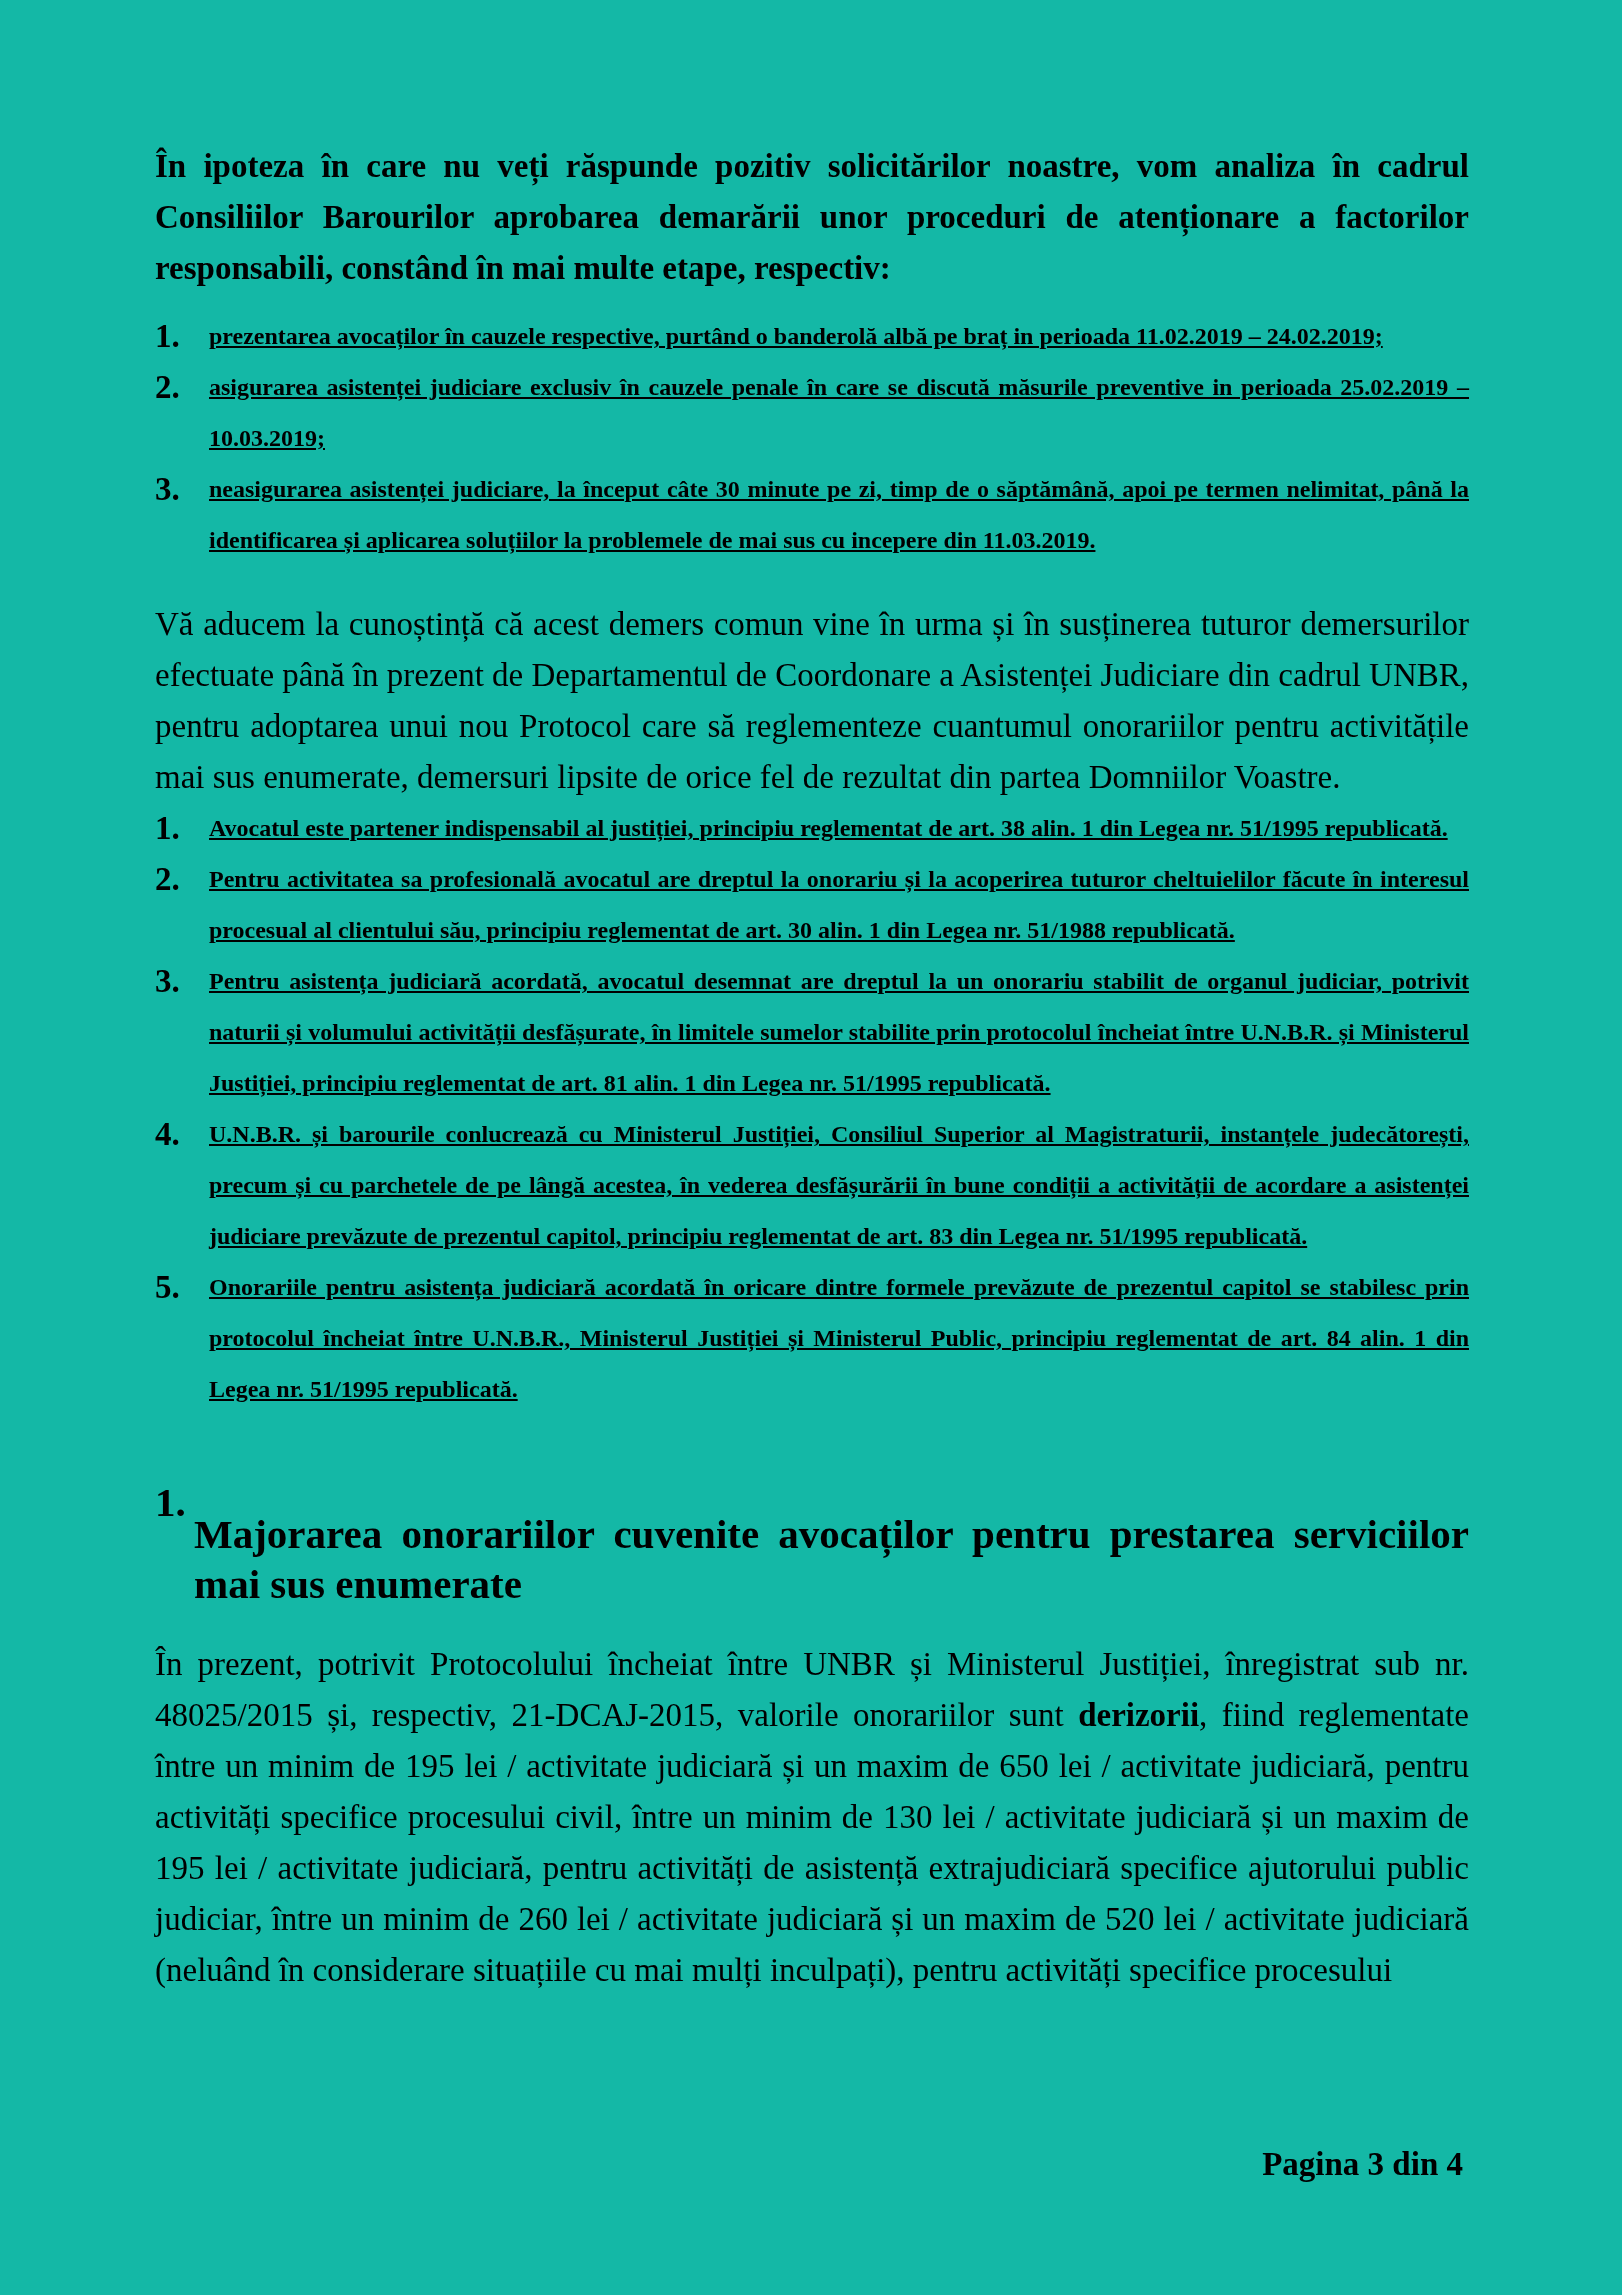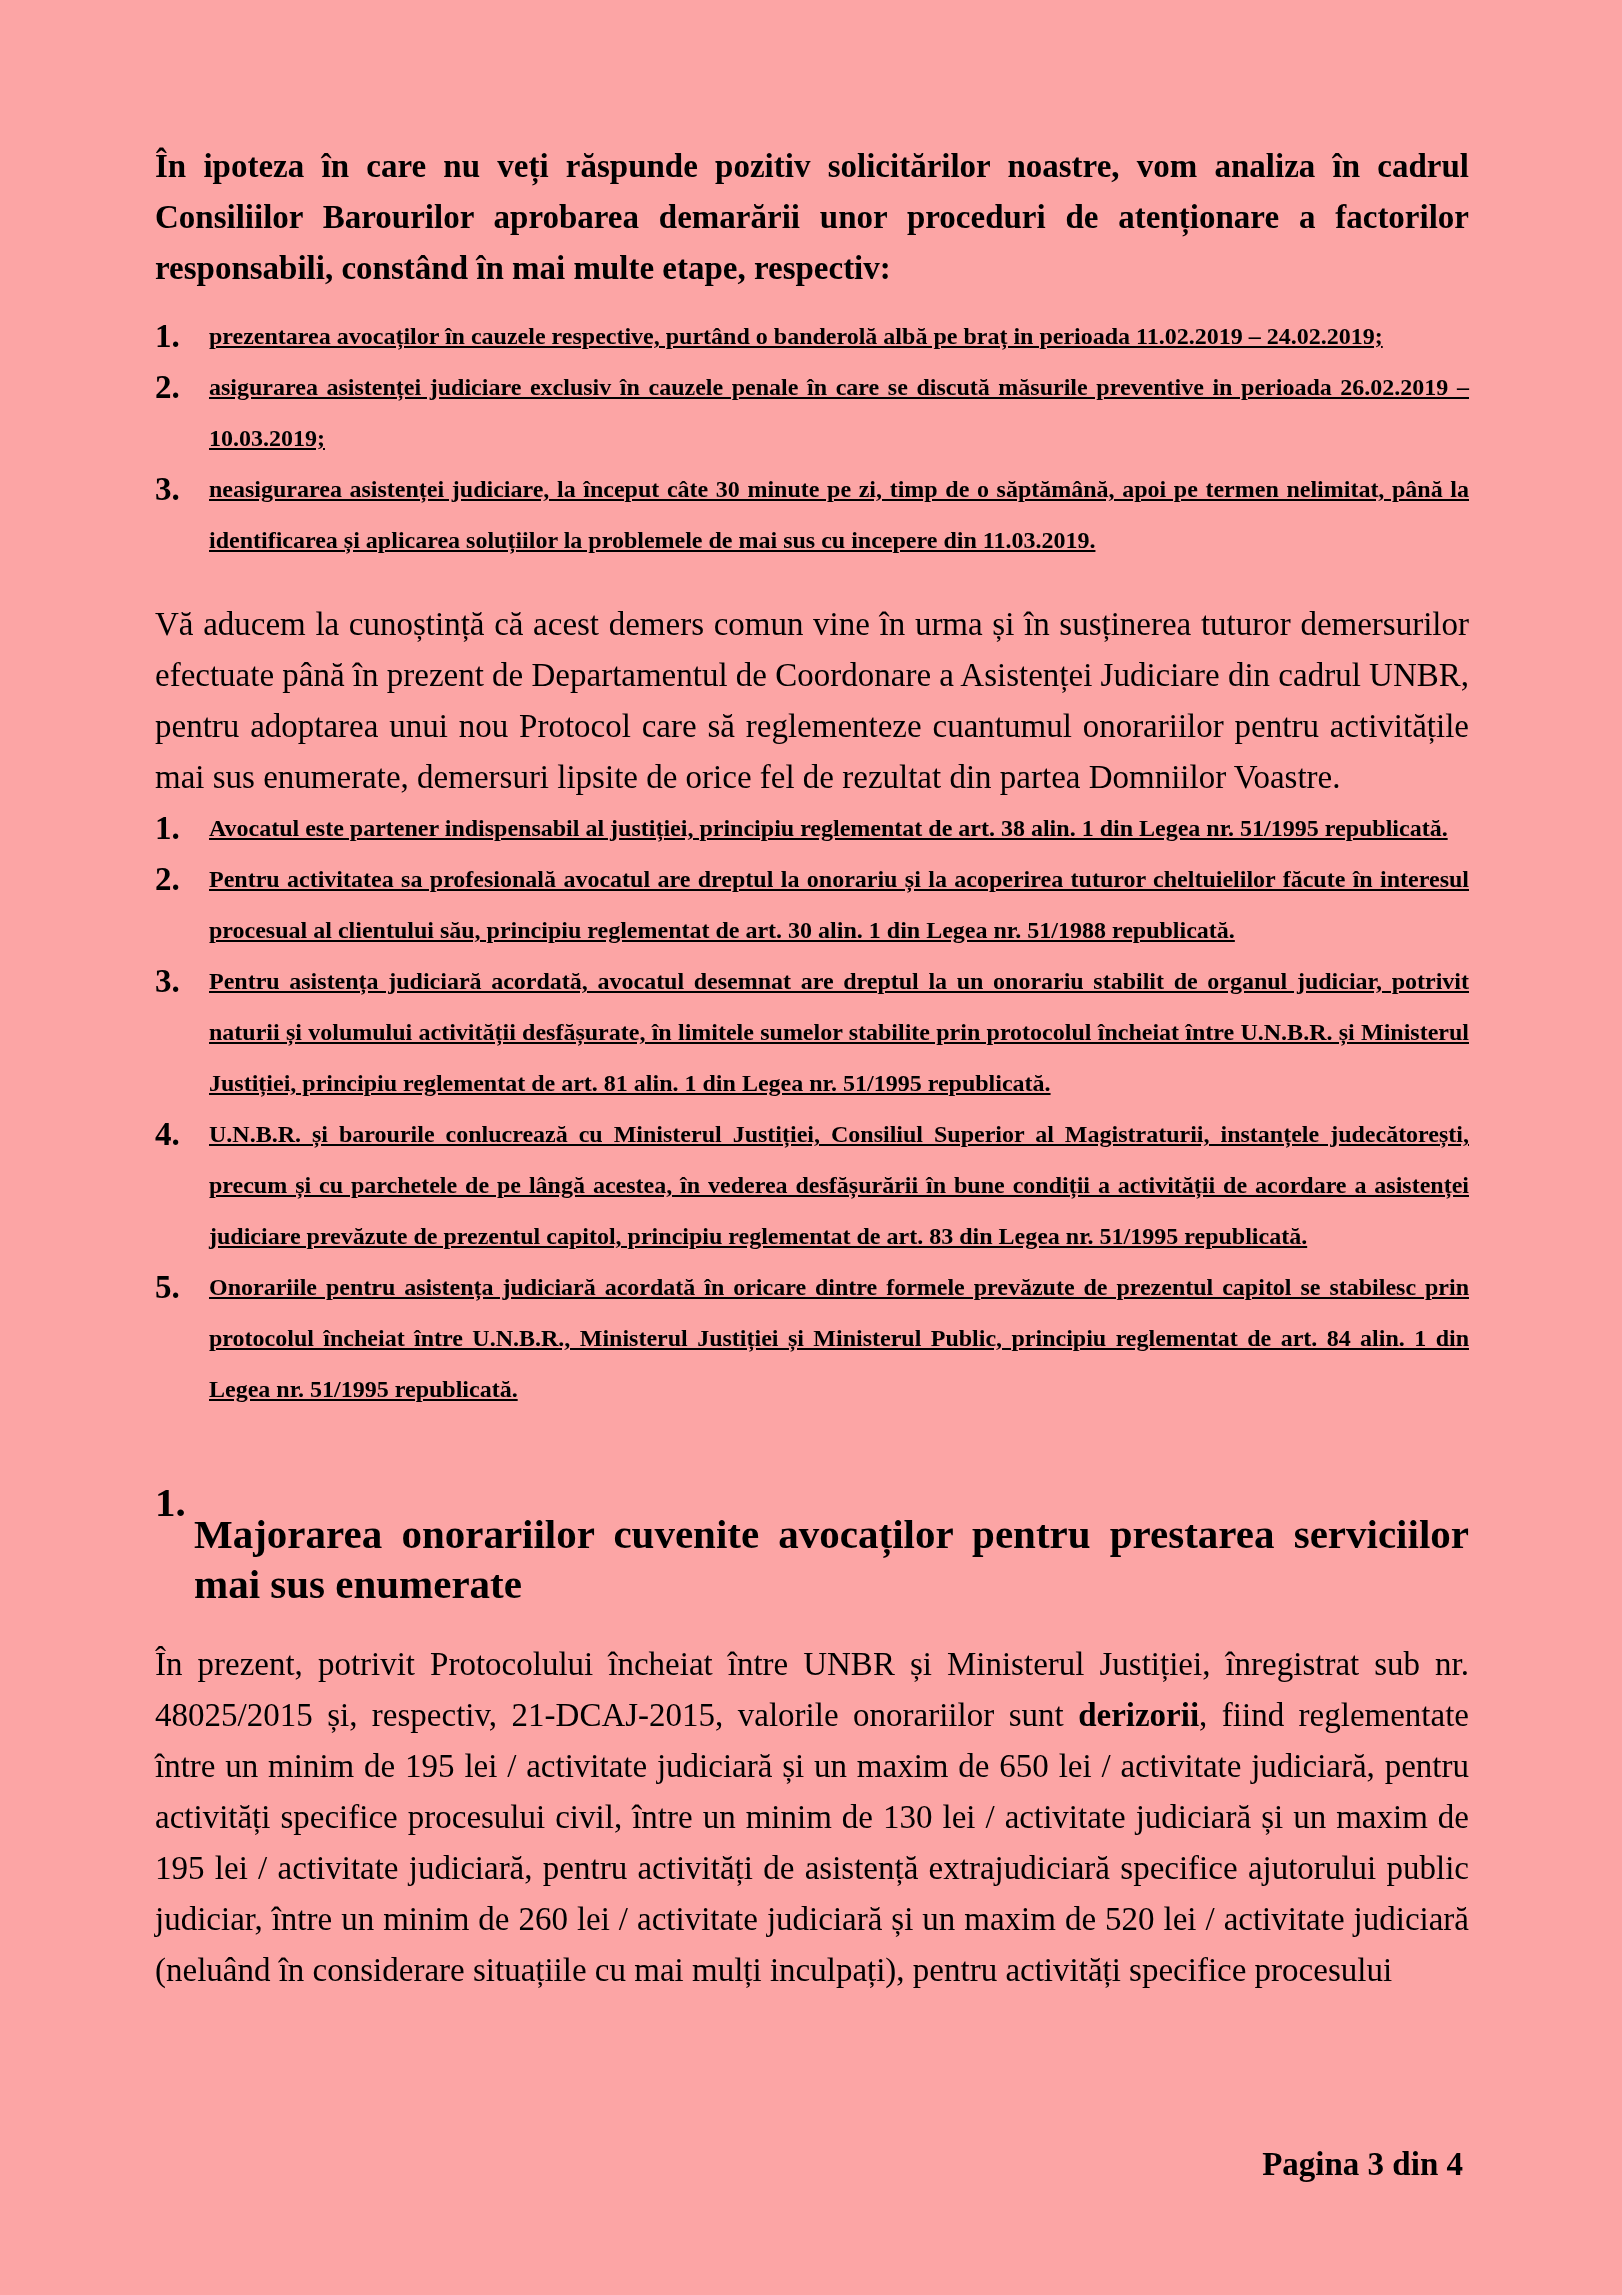--- a/index.html
+++ b/index.html
@@ -4,21 +4,21 @@
 <style>
   html, body {
     margin: 0;
     padding: 0;
     background: #ffffff;
   }
   .page {
     position: relative;
     width: 1622px;
     height: 2295px;
-    background: #fca5a5;
+    background: #14b8a6;
     font-family: "Liberation Serif", "DejaVu Serif", serif;
     color: #000000;
     overflow: hidden;
   }
   .content {
     position: absolute;
     left: 155px;
     top: 141px;
     width: 1314px;
   }
@@ -73,21 +73,21 @@
 
     <p class="para bold intro-para">În ipoteza în care nu veți răspunde pozitiv solicitărilor noastre, vom analiza în cadrul Consiliilor Barourilor aprobarea demarării unor proceduri de atenționare a factorilor responsabili, constând în mai multe etape, respectiv:</p>
 
     <div class="list list-etape">
       <div class="list-item">
         <span class="num bold">1.</span>
         <span class="txt bold">prezentarea avocaților în cauzele respective, purtând o banderolă albă pe braț in perioada 11.02.2019 – 24.02.2019;</span>
       </div>
       <div class="list-item">
         <span class="num bold">2.</span>
-        <span class="txt bold">asigurarea asistenței judiciare exclusiv în cauzele penale în care se discută măsurile preventive in perioada 26.02.2019 – 10.03.2019;</span>
+        <span class="txt bold">asigurarea asistenței judiciare exclusiv în cauzele penale în care se discută măsurile preventive in perioada 25.02.2019 – 10.03.2019;</span>
       </div>
       <div class="list-item">
         <span class="num bold">3.</span>
         <span class="txt bold">neasigurarea asistenței judiciare, la început câte 30 minute pe zi, timp de o săptămână, apoi pe termen nelimitat, până la identificarea și aplicarea soluțiilor la problemele de mai sus cu incepere din 11.03.2019.</span>
       </div>
     </div>
 
     <p class="para">Vă aducem la cunoștință că acest demers comun vine în urma și în susținerea tuturor demersurilor efectuate până în prezent de Departamentul de Coordonare a Asistenței Judiciare din cadrul UNBR, pentru adoptarea unui nou Protocol care să reglementeze cuantumul onorariilor pentru activitățile mai sus enumerate, demersuri lipsite de orice fel de rezultat din partea Domniilor Voastre.</p>
 
 

